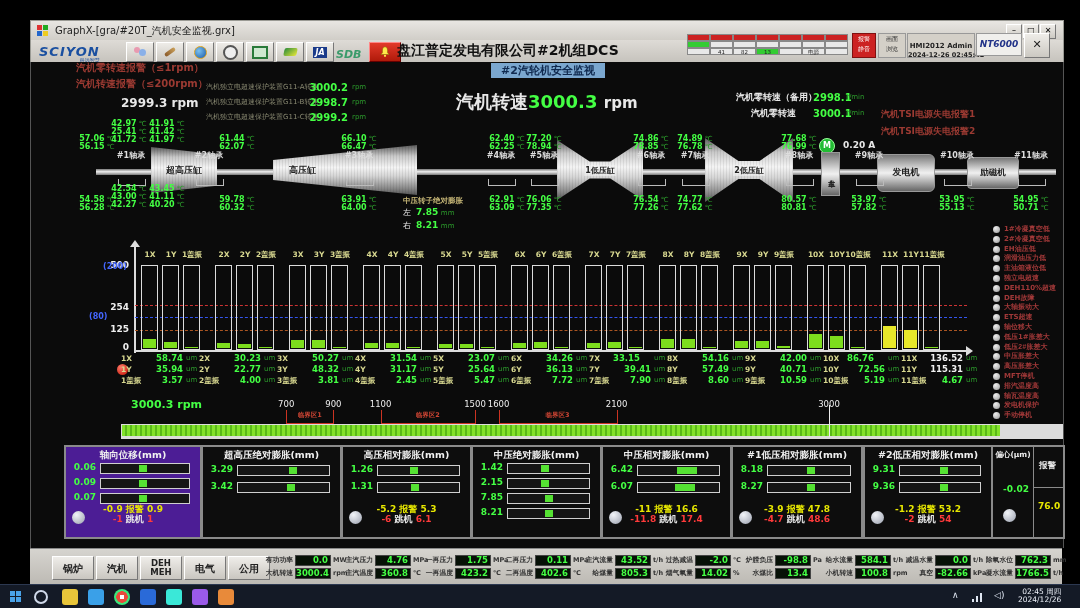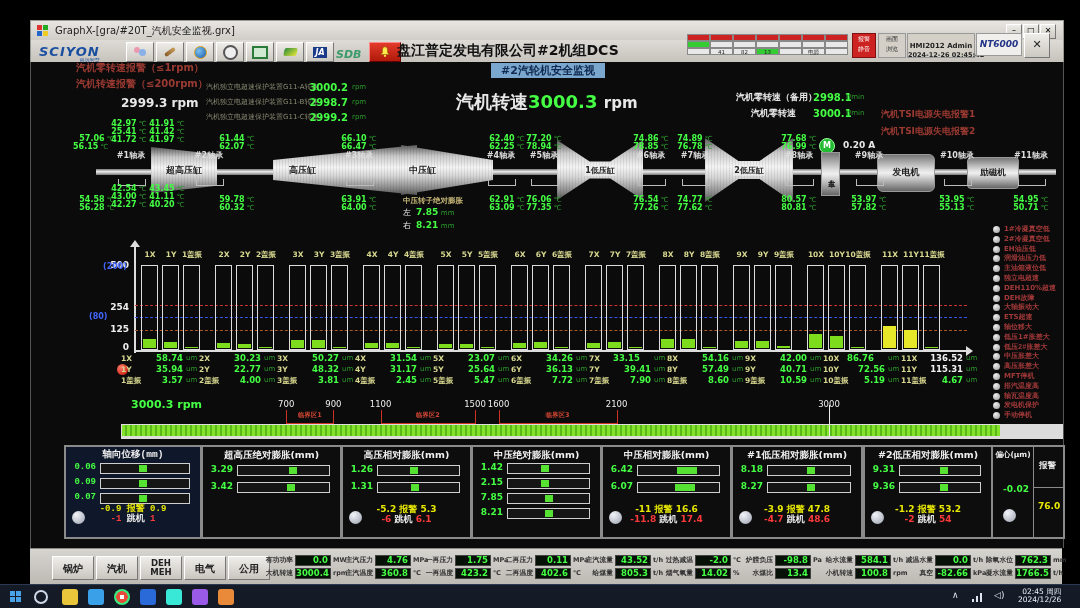--- a/index.html
+++ b/index.html
@@ -153,23 +153,20 @@
     <div class="abs dr" style="left:850px;top:48px;font-size:9px;">汽机TSI电源失电报警1</div>
     <div class="abs dr" style="left:850px;top:65px;font-size:9px;">汽机TSI电源失电报警2</div>
 
     <div class="abs" style="left:65px;top:107px;width:960px;height:6px;background:linear-gradient(180deg,#777,#eee 45%,#777);"></div>
     <div class="cyl" style="left:96px;top:85px;width:66px;height:46px;clip-path:polygon(0 0,100% 16%,100% 84%,0 100%);font-size:9px;justify-content:center;margin-left:24px;">
         <span>超高压缸</span>
       </div>
     <div class="cyl" style="left:242px;top:83px;width:128px;height:50px;clip-path:polygon(0 30%,100% 0,100% 100%,0 70%);font-size:9px;padding-left:16px;">
         <span>高压缸</span>
       </div>
-    <div class="cyl" style="left:370px;top:83px;width:84px;height:50px;clip-path:polygon(0 0,100% 30%,100% 70%,0 100%);font-size:9px;padding-left:8px;">
-        <span>中压缸</span>
-      </div>
     <div class="cyl" style="left:526px;top:78px;width:86px;height:60px;clip-path:polygon(0 0,38% 36%,62% 36%,100% 0,100% 100%,62% 64%,38% 64%,0 100%);font-size:8px;justify-content:center;">
         <span style="background:rgba(240,240,240,.55);padding:0 1px;">1低压缸</span>
       </div>
     <div class="cyl" style="left:674px;top:76px;width:88px;height:64px;clip-path:polygon(0 0,38% 36%,62% 36%,100% 0,100% 100%,62% 64%,38% 64%,0 100%);font-size:8px;justify-content:center;">
         <span style="background:rgba(240,240,240,.55);padding:0 1px;">2低压缸</span>
       </div>
     <div class="abs" style="left:788px;top:76px;width:14px;height:14px;border-radius:50%;background:#22bb33;border:1px solid #9f9;color:#fff;font-size:8px;font-weight:bold;text-align:center;line-height:14px;"><span>M</span></div>
     <div class="abs wt" style="left:812px;top:79px;font-size:9px;font-weight:bold;">0.20 A</div>
     <div class="metbox abs" style="left:790px;top:90px;width:17px;height:42px;font-size:7px;writing-mode:vertical-rl;">
         <span>盘车</span>
@@ -177,21 +174,21 @@
     <div class="metbox abs" style="left:846px;top:92px;width:56px;height:36px;font-size:9px;border-radius:6px;">
         <span>发电机</span>
       </div>
     <div class="metbox abs" style="left:936px;top:95px;width:50px;height:30px;font-size:8.5px;border-radius:4px;">
         <span>励磁机</span>
       </div>
     <div class="abs" style="left:0;top:0;">
         <div style="position: absolute; white-space: nowrap; line-height: 1.1; left: 78px; top: 90px; width: 44px; text-align: center; font-size: 8px; color: rgb(221, 221, 221); font-weight: bold;">#1轴承</div>
         <div style="position: absolute; white-space: nowrap; line-height: 1.1; left: 87px; top: 117px; width: 26px; height: 6px; border-left: 1px solid rgb(187, 187, 187); border-right: 1px solid rgb(187, 187, 187); border-bottom: 1px solid rgb(187, 187, 187);"></div>
         <div style="position: absolute; white-space: nowrap; line-height: 1.1; left: 42px; top: 73px; width: 48px; text-align: center; font-size: 8px;"><span style="color: rgb(68, 255, 68); font-weight: bold;">57.06</span><span style="color: rgb(44, 156, 44); font-size: 7px;"> ℃</span></div>
-        <div style="position: absolute; white-space: nowrap; line-height: 1.1; left: 42px; top: 81px; width: 48px; text-align: left; font-size: 8px;"><span style="color: rgb(68, 255, 68); font-weight: bold;">56.15</span><span style="color: rgb(44, 156, 44); font-size: 7px;"> ℃</span></div>
+        <div style="position: absolute; white-space: nowrap; line-height: 1.1; left: 42px; top: 81px; width: 48px; text-align: center; font-size: 8px;"><span style="color: rgb(68, 255, 68); font-weight: bold;">56.15</span><span style="color: rgb(44, 156, 44); font-size: 7px;"> ℃</span></div>
         <div style="position: absolute; white-space: nowrap; line-height: 1.1; left: 42px; top: 134px; width: 48px; text-align: center; font-size: 8px;"><span style="color: rgb(68, 255, 68); font-weight: bold;">54.58</span><span style="color: rgb(44, 156, 44); font-size: 7px;"> ℃</span></div>
         <div style="position: absolute; white-space: nowrap; line-height: 1.1; left: 42px; top: 142px; width: 48px; text-align: center; font-size: 8px;"><span style="color: rgb(68, 255, 68); font-weight: bold;">56.28</span><span style="color: rgb(44, 156, 44); font-size: 7px;"> ℃</span></div>
         <div style="position: absolute; white-space: nowrap; line-height: 1.1; left: 156px; top: 90px; width: 44px; text-align: center; font-size: 8px; color: rgb(221, 221, 221); font-weight: bold;">#2轴承</div>
         <div style="position: absolute; white-space: nowrap; line-height: 1.1; left: 165px; top: 117px; width: 26px; height: 6px; border-left: 1px solid rgb(187, 187, 187); border-right: 1px solid rgb(187, 187, 187); border-bottom: 1px solid rgb(187, 187, 187);"></div>
         <div style="position: absolute; white-space: nowrap; line-height: 1.1; left: 182px; top: 73px; width: 48px; text-align: center; font-size: 8px;"><span style="color: rgb(68, 255, 68); font-weight: bold;">61.44</span><span style="color: rgb(44, 156, 44); font-size: 7px;"> ℃</span></div>
         <div style="position: absolute; white-space: nowrap; line-height: 1.1; left: 182px; top: 81px; width: 48px; text-align: center; font-size: 8px;"><span style="color: rgb(68, 255, 68); font-weight: bold;">62.07</span><span style="color: rgb(44, 156, 44); font-size: 7px;"> ℃</span></div>
         <div style="position: absolute; white-space: nowrap; line-height: 1.1; left: 182px; top: 134px; width: 48px; text-align: center; font-size: 8px;"><span style="color: rgb(68, 255, 68); font-weight: bold;">59.78</span><span style="color: rgb(44, 156, 44); font-size: 7px;"> ℃</span></div>
         <div style="position: absolute; white-space: nowrap; line-height: 1.1; left: 182px; top: 142px; width: 48px; text-align: center; font-size: 8px;"><span style="color: rgb(68, 255, 68); font-weight: bold;">60.32</span><span style="color: rgb(44, 156, 44); font-size: 7px;"> ℃</span></div>
         <div style="position: absolute; white-space: nowrap; line-height: 1.1; left: 306px; top: 90px; width: 44px; text-align: center; font-size: 8px; color: rgb(221, 221, 221); font-weight: bold;">#3轴承</div>
         <div style="position: absolute; white-space: nowrap; line-height: 1.1; left: 315px; top: 117px; width: 26px; height: 6px; border-left: 1px solid rgb(187, 187, 187); border-right: 1px solid rgb(187, 187, 187); border-bottom: 1px solid rgb(187, 187, 187);"></div>
@@ -500,21 +497,21 @@
         <div style="position: absolute; white-space: nowrap; line-height: 1.1; left: 798px; top: 343px; width: 1px; height: 32px; background: rgb(238, 238, 238);"></div>
         <div style="position: absolute; white-space: nowrap; line-height: 1.1; left: 255.2px; top: 361px; width: 47.2px; border-top: 1px solid rgb(204, 51, 34);"></div>
         <div style="position: absolute; white-space: nowrap; line-height: 1.1; left: 258.8px; top: 350px; width: 40px; text-align: center; font-size: 6.5px; color: rgb(204, 68, 51); font-weight: bold;">临界区1</div>
         <div style="position: absolute; white-space: nowrap; line-height: 1.1; left: 349.6px; top: 361px; width: 94.4px; border-top: 1px solid rgb(204, 51, 34);"></div>
         <div style="position: absolute; white-space: nowrap; line-height: 1.1; left: 376.8px; top: 350px; width: 40px; text-align: center; font-size: 6.5px; color: rgb(204, 68, 51); font-weight: bold;">临界区2</div>
         <div style="position: absolute; white-space: nowrap; line-height: 1.1; left: 467.6px; top: 361px; width: 118px; border-top: 1px solid rgb(204, 51, 34);"></div>
         <div style="position: absolute; white-space: nowrap; line-height: 1.1; left: 506.6px; top: 350px; width: 40px; text-align: center; font-size: 6.5px; color: rgb(204, 68, 51); font-weight: bold;">临界区3</div>
       </div>
 
     <div class="abs" style="left:0;top:-62px;">
-        <div style="position: absolute; white-space: nowrap; line-height: 1.1; left: 33px; top: 445px; width: 134px; height: 90px; border: 2px solid rgb(138, 138, 138); background: #0f172a; font-family: Liberation Mono, monospace;">
+        <div style="position: absolute; white-space: nowrap; line-height: 1.1; left: 33px; top: 445px; width: 134px; height: 90px; border: 2px solid rgb(138, 138, 138); background: #4c1d95;">
           <div style="position: absolute; white-space: nowrap; line-height: 1.1; left: 0px; top: 3px; width: 134px; text-align: center; font-size: 9.5px; font-weight: bold; color: rgb(240, 240, 240);">轴向位移(mm)</div>
           <div style="position: absolute; white-space: nowrap; line-height: 1.1; left: 3px; top: 16px; width: 27px; text-align: right; font-size: 9px; color: rgb(68, 255, 68); font-weight: bold;">0.06</div>
           <div style="position: absolute; white-space: nowrap; line-height: 1.1; left: 34px; top: 16px; width: 88px; height: 9px; border: 1px solid rgb(207, 207, 207); background: rgb(21, 21, 21);">
             <div style="position: absolute; white-space: nowrap; line-height: 1.1; left: 48%; top: 1px; width: 8px; height: 7px; background: rgb(85, 226, 51); margin-left: -4px;"></div>
           </div>
           <div style="position: absolute; white-space: nowrap; line-height: 1.1; left: 3px; top: 31px; width: 27px; text-align: right; font-size: 9px; color: rgb(68, 255, 68); font-weight: bold;">0.09</div>
           <div style="position: absolute; white-space: nowrap; line-height: 1.1; left: 34px; top: 31px; width: 88px; height: 9px; border: 1px solid rgb(207, 207, 207); background: rgb(21, 21, 21);">
             <div style="position: absolute; white-space: nowrap; line-height: 1.1; left: 48%; top: 1px; width: 8px; height: 7px; background: rgb(85, 226, 51); margin-left: -4px;"></div>
           </div>
           <div style="position: absolute; white-space: nowrap; line-height: 1.1; left: 3px; top: 46px; width: 27px; text-align: right; font-size: 9px; color: rgb(68, 255, 68); font-weight: bold;">0.07</div>

